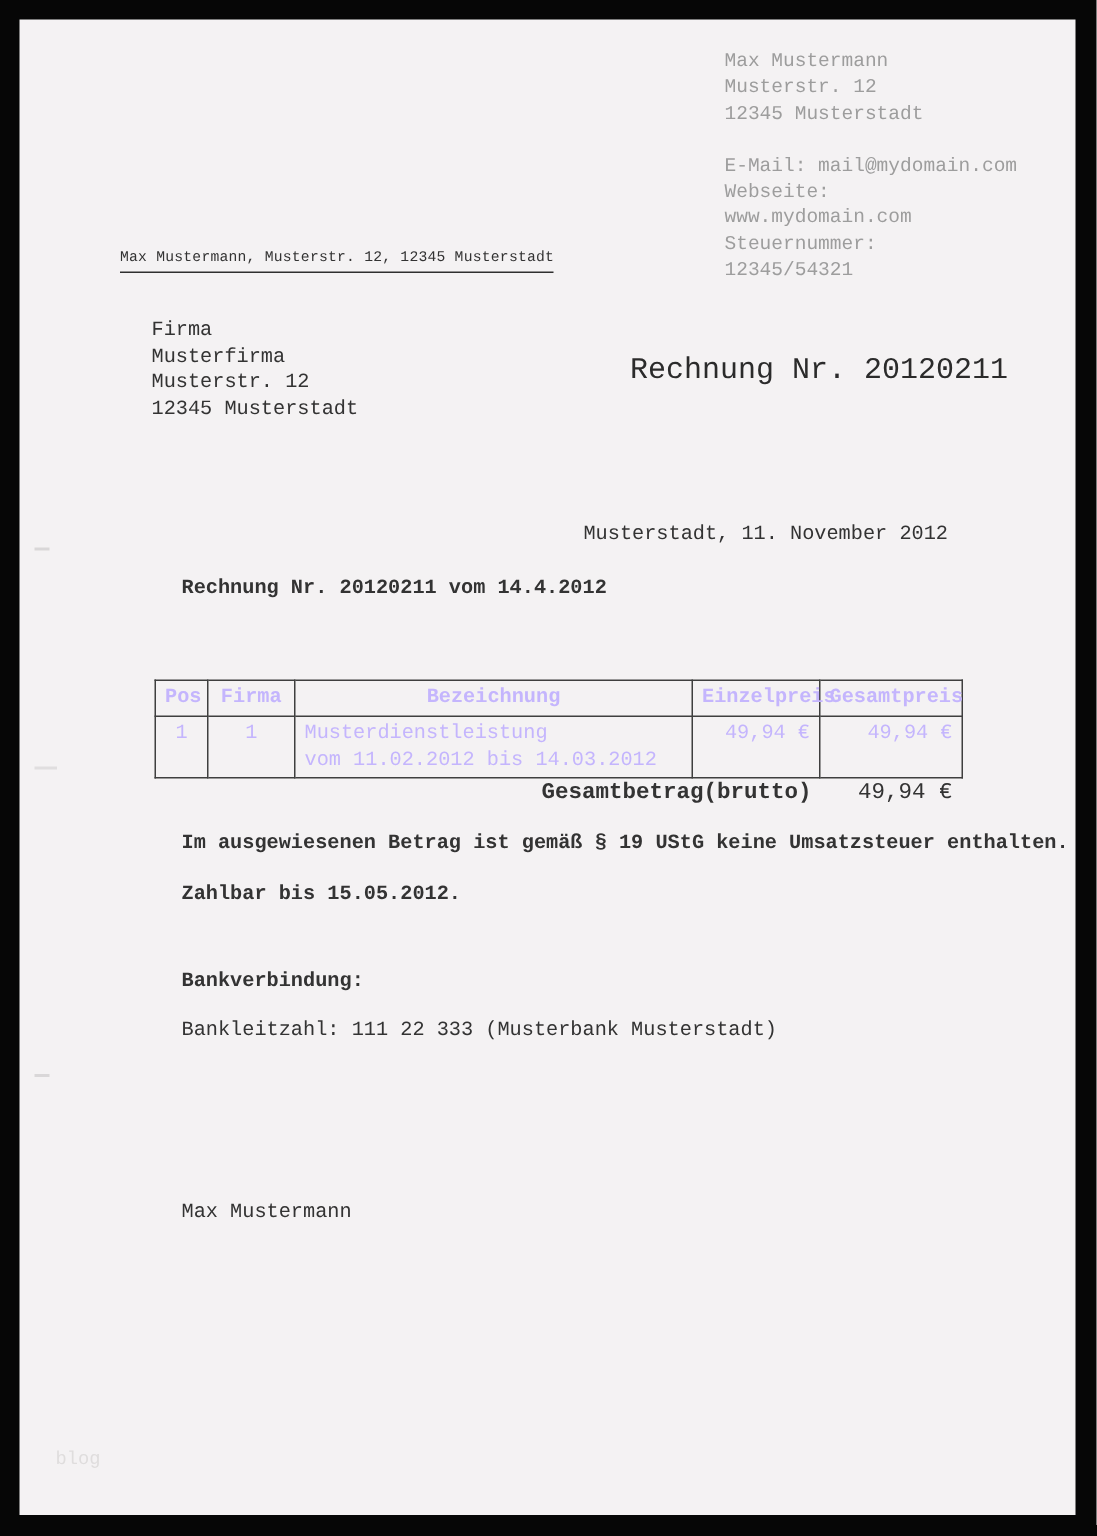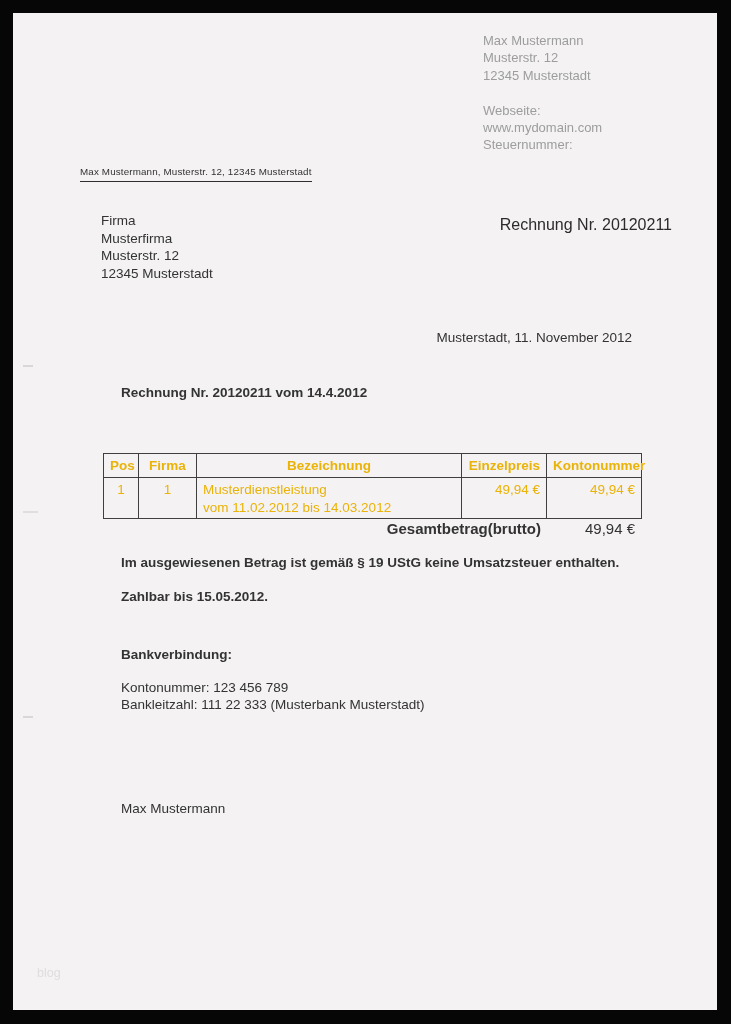--- a/index.html
+++ b/index.html
@@ -10,44 +10,44 @@
     font-family: "Liberation Sans", sans-serif;
     color: #333333;
     overflow: hidden;
   }
   .paper {
     position: absolute;
     left: 13px; top: 13px;
     width: 704px; height: 997px;
     background: #f4f2f3;
   }
-  .abs { position: absolute; }
+  .abs { position: absolute; font-family: Liberation Mono, monospace; }
   .muted { color: #9d9d9d; }
   .b { font-weight: bold; }
   .body-text { font-size: 13.5px; line-height: 17.6px; margin-left: 21px; }
 
   
   .contact-block { left: 483px; top: 32px; width: 225px; font-size: 13px; line-height: 17.4px; }
   .contact-line { min-height: 17.4px; }
 
   
   .return-address { left: 80px; top: 166px; font-size: 9.8px; letter-spacing: 0.15px; }
   .return-address span { border-bottom: 1px solid #2f2f2f; padding-bottom: 4px; display: inline-block; }
 
   
   .recipient { left: 80px; top: 212px; }
 
   
-  .invoice-title { right: 59px; top: 216px; font-size: 16px; color: #2b2b2b; }
-  .place-date { right: 99px; top: 330px; font-size: 13.5px; }
+  .invoice-title { right: 59px; top: 236px; font-size: 20px; color: #2b2b2b; }
+  .place-date { right: 99px; top: 349px; font-size: 13.5px; }
   .subject { left: 100px; top: 384px; }
 
   
   .items-table-wrap { left: 103px; top: 453px; }
-  table { border-collapse: collapse; table-layout: fixed; width: 538px; font-size: 13.5px; color: #eab308; }
+  table { border-collapse: collapse; table-layout: fixed; width: 538px; font-size: 13.5px; color: #c4b5fd; }
   th, td { border: 1px solid #3f3f3f; padding: 2px 6px; }
   thead th { height: 24px; font-weight: bold; text-align: center; }
   th.c, td.c { text-align: center; }
   th.r, td.r { text-align: right; }
   tbody td { height: 40px; vertical-align: top; line-height: 17.5px; padding-top: 3px; }
 
   .total-row { left: 103px; top: 520px; width: 538px; display: flex; font-size: 15px; }
   .total-label { width: 443px; text-align: right; padding-right: 5px; font-weight: bold; }
   .total-value { width: 95px; text-align: right; padding-right: 6px; }
 
@@ -67,23 +67,25 @@
 </head>
 <body>
 
 <div class="paper"></div>
 
 <div class="abs contact-block muted">
   <div class="contact-line">Max Mustermann</div>
   <div class="contact-line">Musterstr. 12</div>
   <div class="contact-line">12345 Musterstadt</div>
   <div class="contact-line"></div>
+  <div class="contact-line">E-Mail: mail@mydomain.com</div>
   <div class="contact-line">Webseite:</div>
   <div class="contact-line">www.mydomain.com</div>
   <div class="contact-line">Steuernummer:</div>
+  <div class="contact-line">12345/54321</div>
 </div>
 
 <div class="abs return-address">
   <span>Max Mustermann, Musterstr. 12, 12345 Musterstadt</span>
 </div>
 
 <div class="abs recipient body-text">
   <div>Firma</div>
   <div>Musterfirma</div>
   <div>Musterstr. 12</div>
@@ -104,21 +106,21 @@
         <col style="width:265px">
         <col style="width:85px">
         <col style="width:95px">
     </colgroup>
     <thead>
       <tr>
         <th class="c">Pos</th>
         <th class="c">Firma</th>
         <th>Bezeichnung</th>
         <th class="r">Einzelpreis</th>
-        <th class="r">Kontonummer</th>
+        <th class="r">Gesamtpreis</th>
       </tr>
     </thead>
     <tbody>
       <tr>
         <td class="c">1</td>
         <td class="c">1</td>
         <td>
           <div>Musterdienstleistung</div>
           <div>vom 11.02.2012 bis 14.03.2012</div>
         </td>
@@ -132,21 +134,20 @@
 <div class="abs total-row">
   <div class="total-label">Gesamtbetrag(brutto)</div>
   <div class="total-value">49,94 €</div>
 </div>
 
 <div class="abs tax-note body-text b">Im ausgewiesenen Betrag ist gemäß § 19 UStG keine Umsatzsteuer enthalten.</div>
 <div class="abs due-note body-text b">Zahlbar bis 15.05.2012.</div>
 
 <div class="abs bank-heading body-text b">Bankverbindung:</div>
 <div class="abs bank-lines body-text">
-  <div>Kontonummer: 123 456 789</div>
   <div>Bankleitzahl: 111 22 333 (Musterbank Musterstadt)</div>
 </div>
 
 <div class="abs signature body-text">Max Mustermann</div>
 
 <div class="abs watermark">blog</div>
 
 <div class="abs fold-mark top"></div>
 <div class="abs fold-mark center"></div>
 <div class="abs fold-mark bottom"></div>

